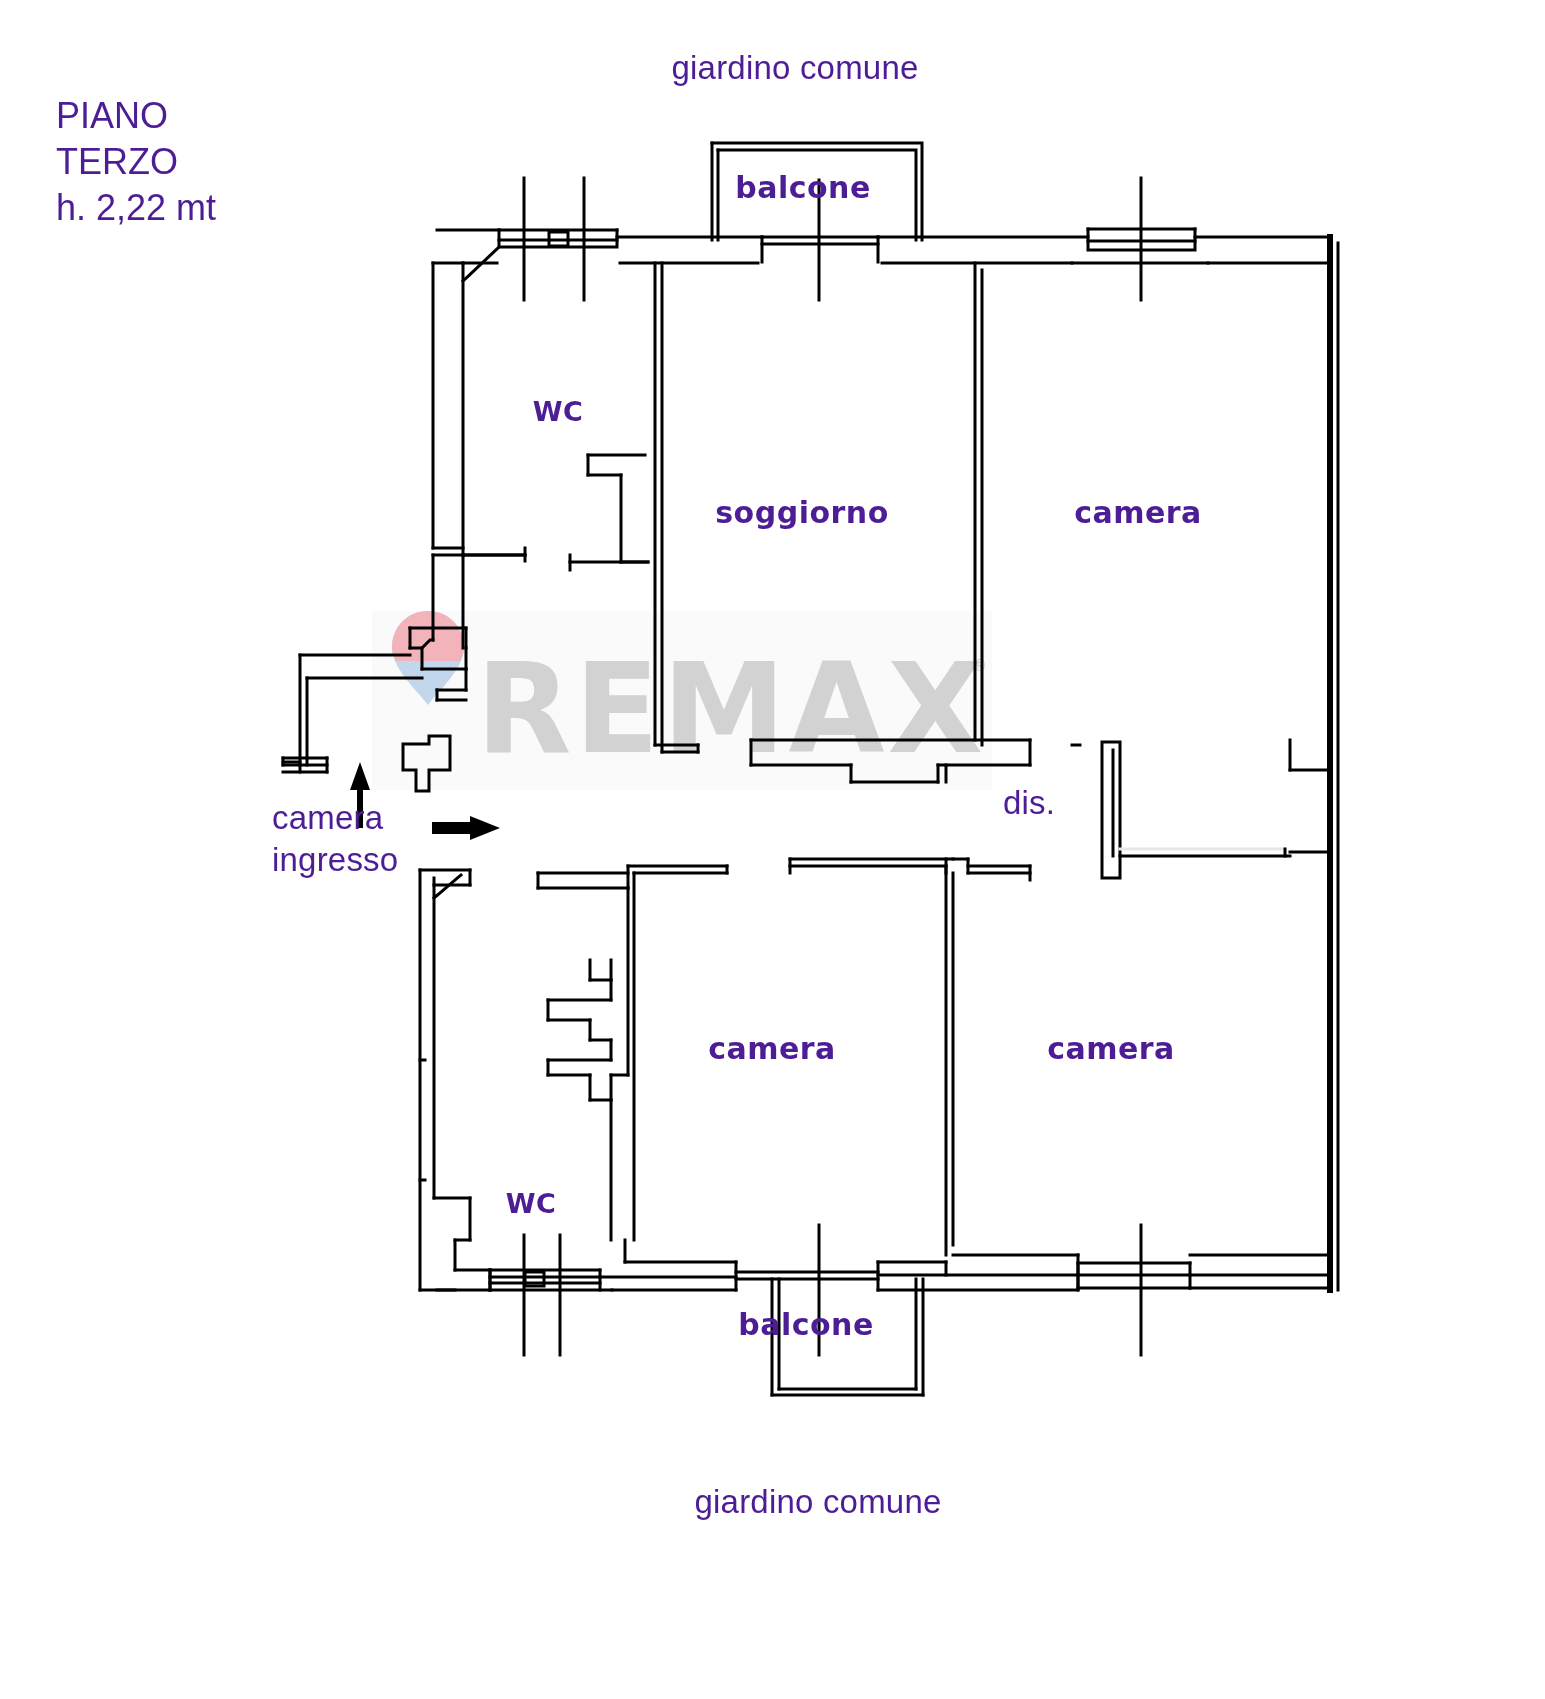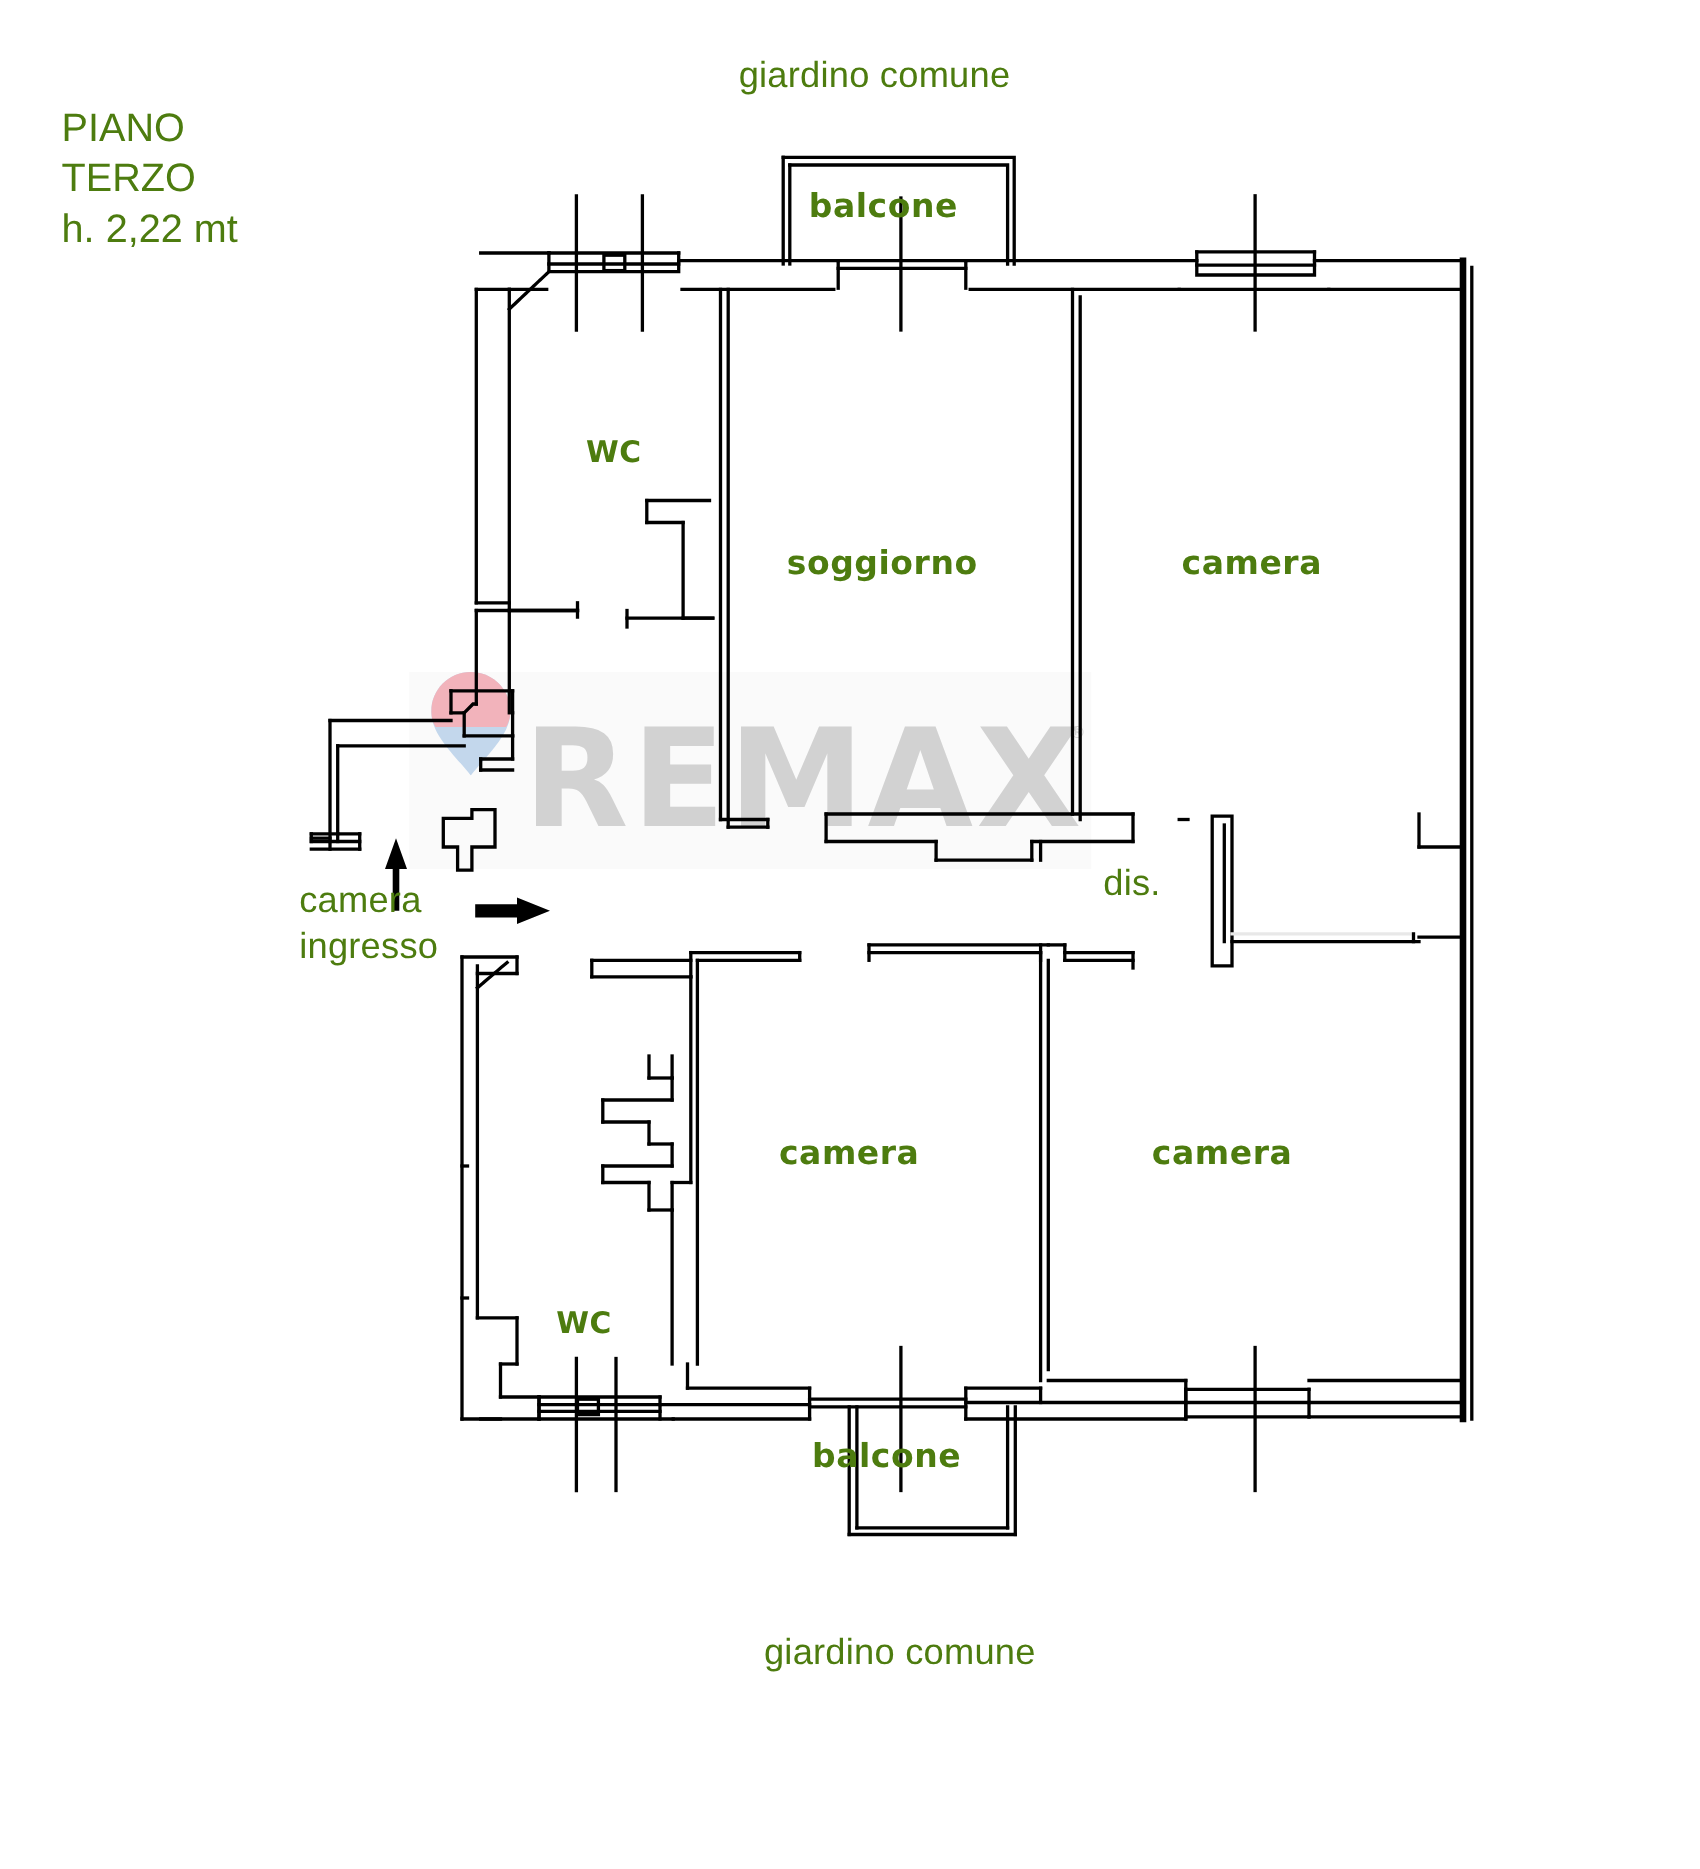--- a/index.html
+++ b/index.html
@@ -20,21 +20,21 @@
   #plan-svg {
     position: absolute;
     left: 0;
     top: 0;
     width: 1545px;
     height: 1699px;
   }
   .lbl {
     position: absolute;
     white-space: nowrap;
-    color: #4d7c0f;
+    color: #4c1d95;
   }
   
   .ann {
     font-family: "Liberation Sans", sans-serif;
     font-size: 33px;
     font-weight: 400;
     letter-spacing: 0.2px;
   }
   .ann-big {
     font-family: "Liberation Sans", sans-serif;

